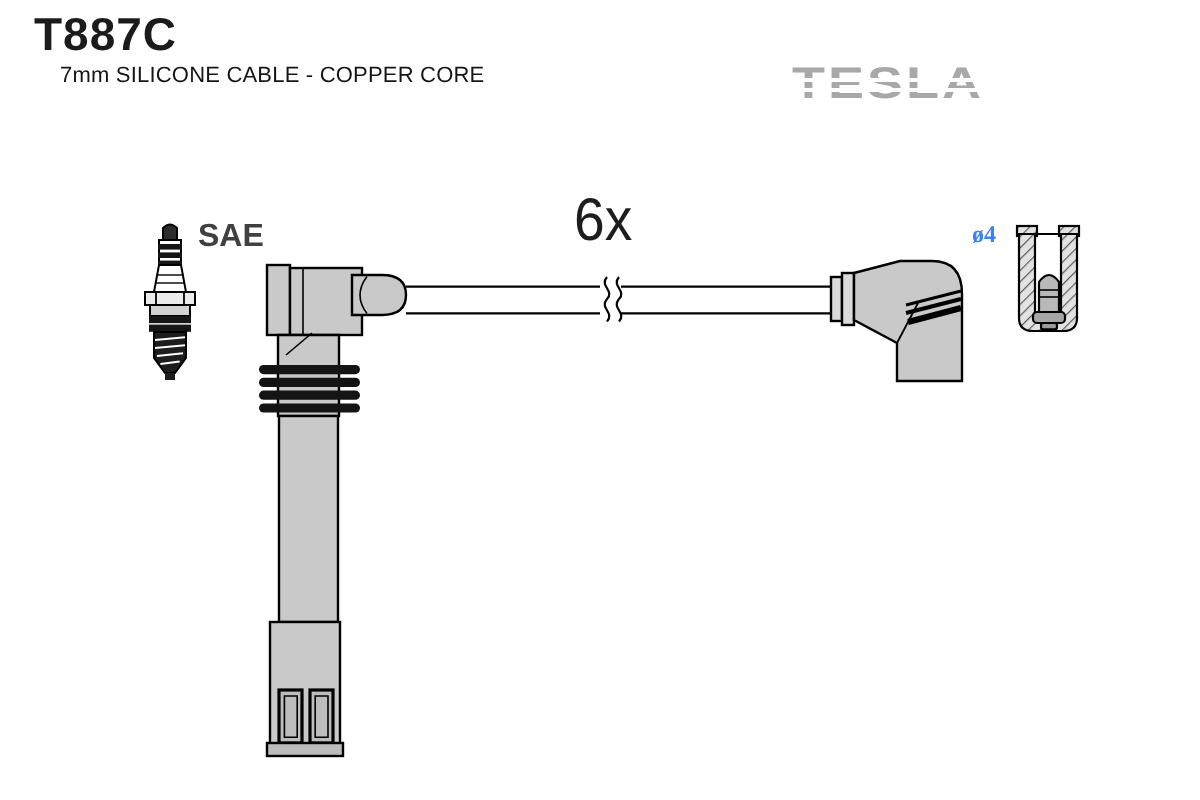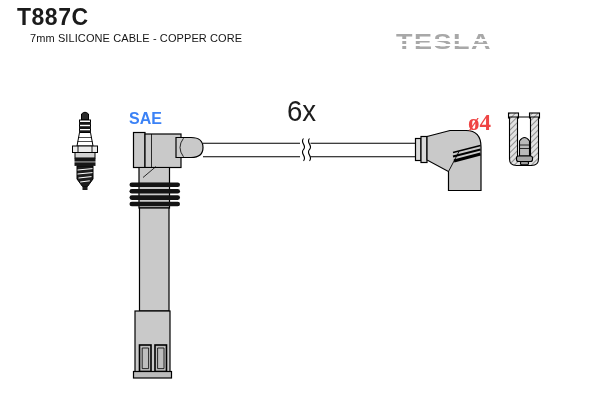--- a/index.html
+++ b/index.html
@@ -21,28 +21,28 @@
   #brand{left:396px;top:20px;width:100px;height:26px;margin-top:12px;}
   #brand .brand-text{
     font-size:27px;font-weight:bold;color:#a8a8a8;
     letter-spacing:1.5px;line-height:24px;
     transform:scaleY(0.82);transform-origin:left top;
     user-select:none;
   }
   .brand-stripe{position:absolute;left:-2px;width:104px;height:2px;background:#ffffff;}
   .stripe-1{top:7px;}
   .stripe-2{top:12px;}
-  #label-sae{left:99px;top:110px;font-size:16px;font-weight:bold;color:#3b82f6;margin-left:30px;}
+  #label-sae{left:99px;top:110px;font-size:16px;font-weight:bold;color:#404040;}
   #label-qty{
     left:287px;top:94px;font-size:30px;font-weight:normal;color:#1d1d1d;
     transform:scaleX(0.92);transform-origin:left top;
   }
   #label-dia{
-    left:468px;top:110px;font-size:23px;font-weight:bold;
-    font-family:"Liberation Serif",serif;color:#ef4444;
+    left:486px;top:110px;font-size:12px;font-weight:bold;
+    font-family:"Liberation Serif",serif;color:#3b82f6;
   }
   svg{position:absolute;left:0;top:0;}
 </style>
 </head>
 <body>
 
 <svg width="600" height="400" viewBox="0 0 600 400">
   <defs>
     <pattern id="hatch" width="4" height="4" patternUnits="userSpaceOnUse" patternTransform="rotate(45)">
       <rect width="4" height="4" fill="#e2e2e2"></rect>

